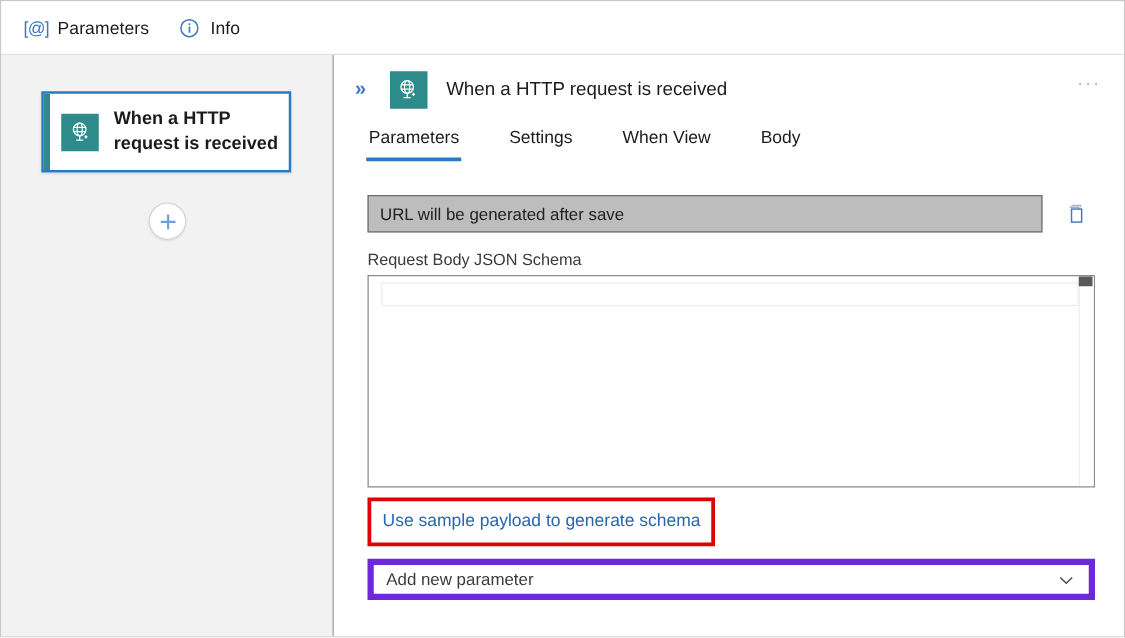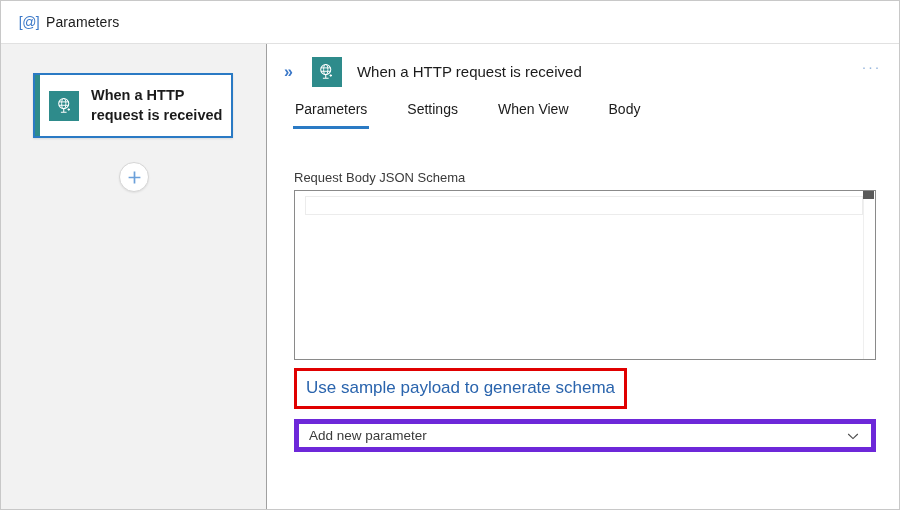--- a/index.html
+++ b/index.html
@@ -249,21 +249,21 @@
     background: #5a5a5a;
   }
   .payload-wrap {
     position: relative;
     margin-top: 8px;
     display: inline-block;
     padding: 7px 9px 8px 9px;
     border: 3px solid #e00000;
   }
   .payload-link {
-    font-size: 17px;
+    font-size: 14px;
     color: #2a64ad;
     cursor: pointer;
     white-space: nowrap;
   }
   .addparam {
     margin-top: 10px;
     height: 33px;
     border: 5px solid #6d28d9;
     background: #ffffff;
     display: flex;
@@ -288,20 +288,30 @@
 
 
 
     <div class="cmd-item">
       <span class="cmd-ico">
         <span class="param-ico">[@]</span>
       </span>
       <span class="cmd-label">Parameters</span>
     </div>
 
+    <div class="cmd-item">
+      <span class="cmd-ico">
+        <svg width="17" height="17" viewBox="0 0 17 17">
+          <circle cx="8.5" cy="8.5" r="6.8" fill="none" stroke="#3b78c8" stroke-width="1.2"></circle>
+          <rect x="7.9" y="7.2" width="1.3" height="5" fill="#3b78c8"></rect>
+          <rect x="7.9" y="4.6" width="1.3" height="1.5" fill="#3b78c8"></rect>
+        </svg>
+      </span>
+      <span class="cmd-label">Info</span>
+    </div>
 
   </div>
 
   <div class="canvas">
 
     <div class="node-card">
       <div class="node-accent"></div>
       <div class="node-ico">
         <svg width="19" height="19" viewBox="0 0 20 20">
           <circle cx="9.2" cy="8" r="5.3" fill="none" stroke="#ffffff" stroke-width="1.1"></circle>
@@ -341,20 +351,30 @@
 
     <div class="tabs">
       <div class="tab active">Parameters</div>
       <div class="tab">Settings</div>
       <div class="tab">When View</div>
       <div class="tab">Body</div>
     </div>
 
     <div class="form">
 
+      <div class="url-row">
+        <div class="url-input">URL will be generated after save</div>
+        <div class="copy-btn">
+          <svg width="19" height="19" viewBox="0 0 20 20">
+            <path d="M5.5 2.5 H13 V4" fill="none" stroke="#9ab8e0" stroke-width="1.1"></path>
+            <path d="M4 4 H11.5 V5.5" fill="none" stroke="#c0a0c8" stroke-width="1.1"></path>
+            <rect x="5.5" y="5.5" width="8.5" height="11" fill="#ffffff" stroke="#3b78c8" stroke-width="1.2"></rect>
+          </svg>
+        </div>
+      </div>
 
       <div class="label2">Request Body JSON Schema</div>
       <div class="schema-box">
         <div class="schema-line"></div>
         <div class="schema-scroll">
           <div class="schema-thumb"></div>
         </div>
       </div>
 
       <div class="payload-wrap">

